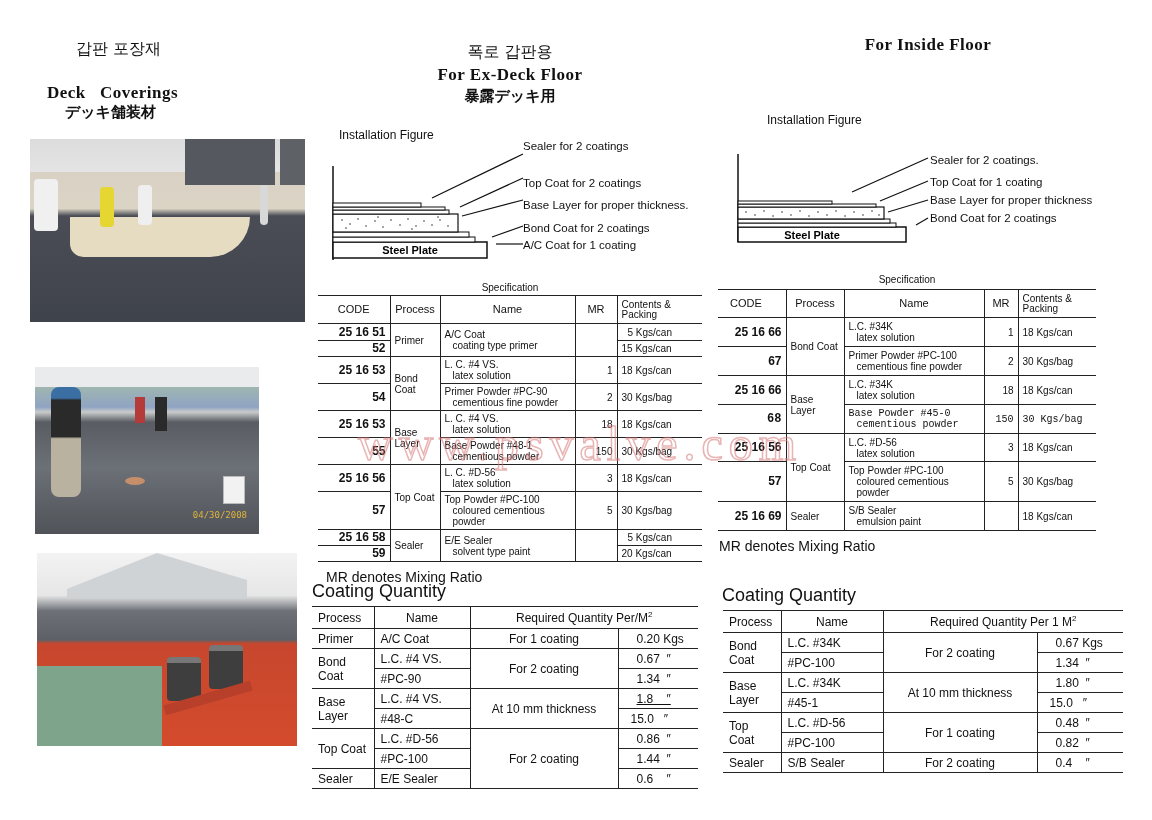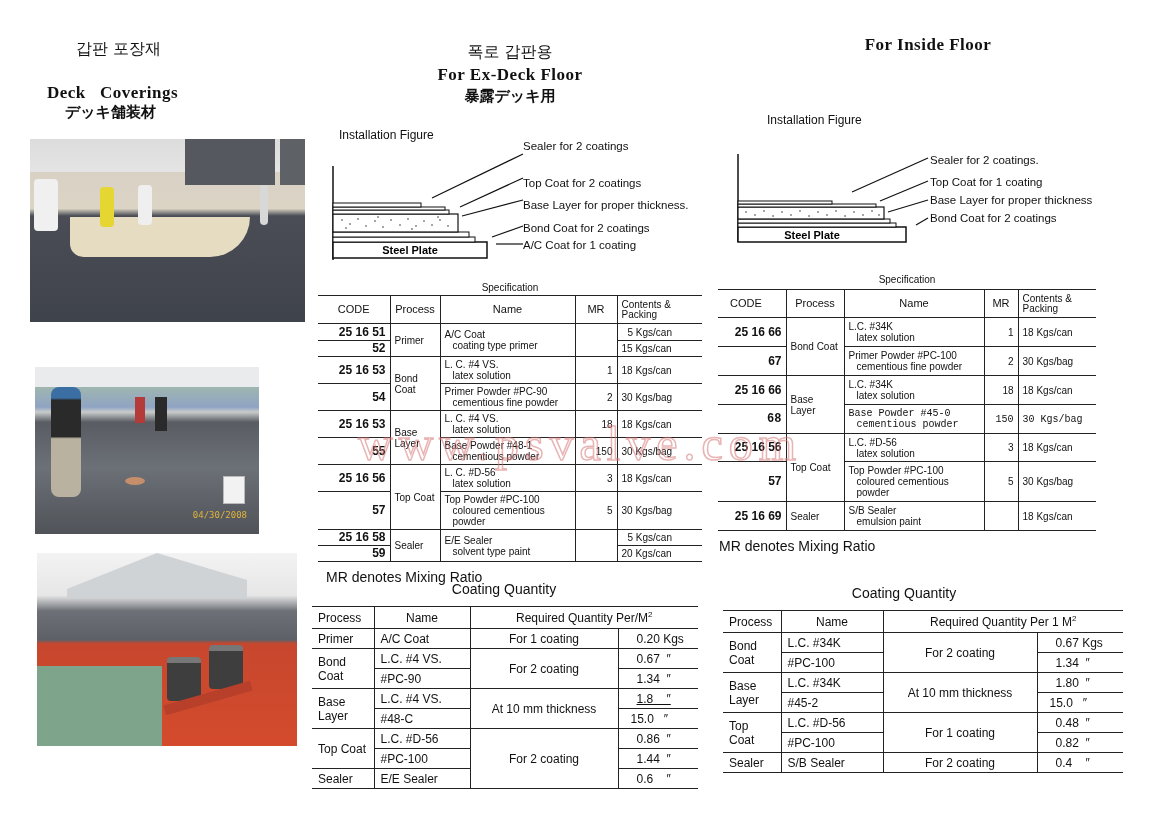--- a/index.html
+++ b/index.html
@@ -54,21 +54,21 @@
   .qty td, .qty th { font-size: 12px; padding: 0 6px; height: 20px; vertical-align: middle; }
   .qty th { font-weight: normal; border-top: 1.5px solid #222; border-bottom: 1px solid #222; height: 22px; }
   .qty td { border-bottom: 1px solid #222; }
   .qty .vl { border-left: 1px solid #222; }
   .qty .center { text-align: center; }
   .qty .val { text-align: left; padding-left: 18px; }
   .qty .last td { border-bottom: 1.5px solid #222; }
   sup { font-size: 8px; }
 
   .note { font-size: 14px; }
-  .qty-caption { font-size: 14px; text-align: center; }
+  .qty-caption { font-size: 18px; text-align: left; }
 
   .watermark { position: absolute; left: 358px; top: 416px; font-family: "Liberation Serif", "DejaVu Serif", serif;
     font-size: 48px; letter-spacing: 6px; color: rgba(220,120,120,0.0); -webkit-text-stroke: 1.5px rgba(214,118,118,0.55);
     pointer-events: none; white-space: nowrap; }
 </style>
 </head>
 <body>
 
 <div class="abs ko-title" style="left:76px; top:39px;">갑판 포장재</div>
 <div class="abs" style="left:38px; top:65px; white-space:pre;">
@@ -407,21 +407,21 @@
       <td class="vl">#PC-100</td>
       <td class="vl val" style="white-space:pre;">1.34  ″</td>
     </tr>
     <tr>
       <td rowspan="2" style="line-height:14px;">Base Layer</td>
       <td class="vl">L.C. #34K</td>
       <td class="vl center" rowspan="2">At 10 mm thickness</td>
       <td class="vl val" style="white-space:pre;">1.80  ″</td>
     </tr>
     <tr>
-      <td class="vl">#45-2</td>
+      <td class="vl">#45-1</td>
       <td class="vl val" style="white-space:pre; padding-left:12px;">15.0   ″</td>
     </tr>
     <tr>
       <td rowspan="2" style="line-height:14px;">Top Coat</td>
       <td class="vl">L.C. #D-56</td>
       <td class="vl center" rowspan="2">For 1 coating</td>
       <td class="vl val" style="white-space:pre;">0.48  ″</td>
     </tr>
     <tr>
       <td class="vl">#PC-100</td>

